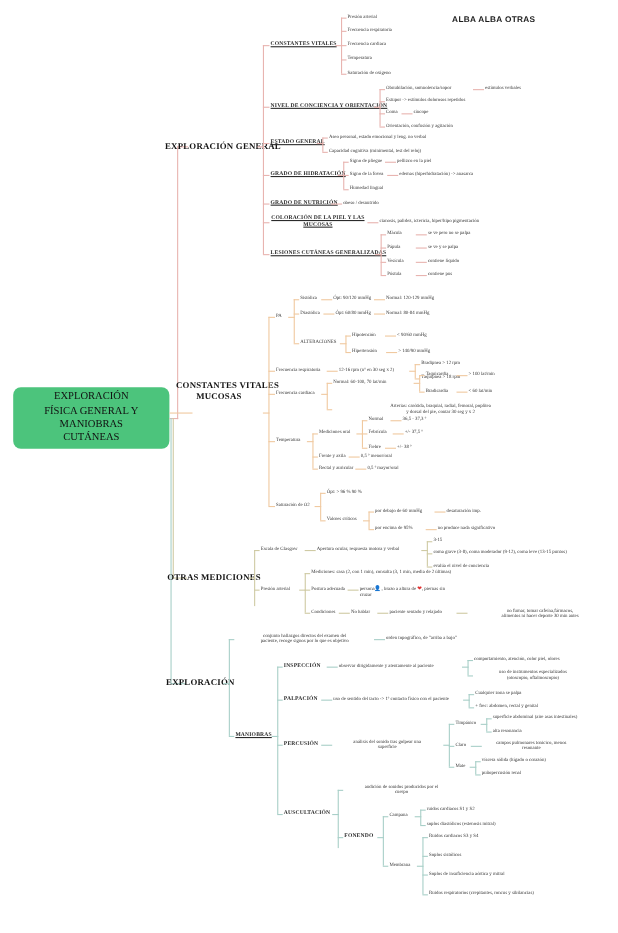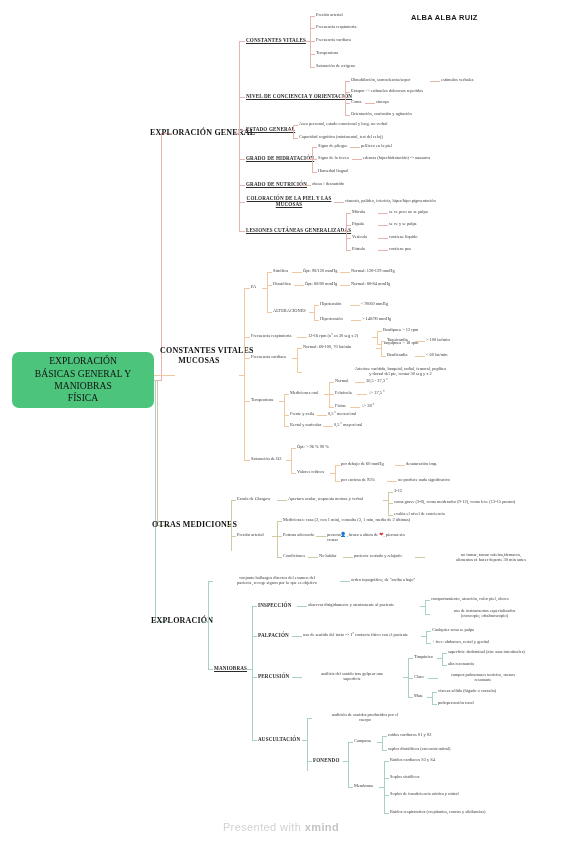--- a/index.html
+++ b/index.html
@@ -73,28 +73,28 @@
   .footer b { color: #c4c4c4; }
 
   .heart { color: #e03030; font-size: 5px; }
   .person { color: #d08040; font-size: 5px; }
 </style>
 </head>
 <body>
 
 <div id="canvas">
 
-  <div class="author" style="left:411px; top:13px;">ALBA ALBA RUIZ</div>
+  <div class="author" style="left:411px; top:13px;">ALBA ALBA OTRAS</div>
 
   <div class="central" style="left:12px; top:352px; width:142px; height:56px;">
     <div>
       <span>EXPLORACIÓN</span>
-      <span>BÁSICAS GENERAL Y</span>
+      <span>FÍSICA GENERAL Y</span>
       <span>MANIOBRAS</span>
-      <span>FÍSICA</span>
+      <span>CUTÁNEAS</span>
     </div>
   </div>
 
   <div class="ln hline c-pink" style="left:154px; top:380px; width:8px;"></div>
   <div class="ln vline c-pink" style="left:161px; top:133px; height:248px;"></div>
   <div class="ln hline c-pink" style="left:161px; top:133px; width:10px;"></div>
 
   <div class="ln hline c-orange" style="left:154px; top:375px; width:21px;"></div>
 
   <div class="ln vline c-khaki" style="left:157px; top:380px; height:146px;"></div>
@@ -489,17 +489,14 @@
   <div class="ln vline c-teal" style="left:384px; top:761px; height:52px;"></div>
   <div class="ln hline c-teal" style="left:384px; top:761px; width:5px;"></div>
   <div class="node l3" style="left:390px; top:758px;">Ruidos cardiacos S3 y S4</div>
   <div class="ln hline c-teal" style="left:384px; top:778px; width:5px;"></div>
   <div class="node l3" style="left:390px; top:775px;">Soplos sistólicos</div>
   <div class="ln hline c-teal" style="left:384px; top:795px; width:5px;"></div>
   <div class="node l3" style="left:390px; top:792px;">Soplos de insuficiencia aórtica y mitral</div>
   <div class="ln hline c-teal" style="left:384px; top:813px; width:5px;"></div>
   <div class="node l3" style="left:390px; top:810px;">Ruidos respiratorios (crepitantes, roncus y sibilancias)</div>
 
-  <div class="footer" style="top:821px;">
-    <span>Presented with </span><b>xmind</b>
-  </div>
 
 </div>
 
 </body></html>

